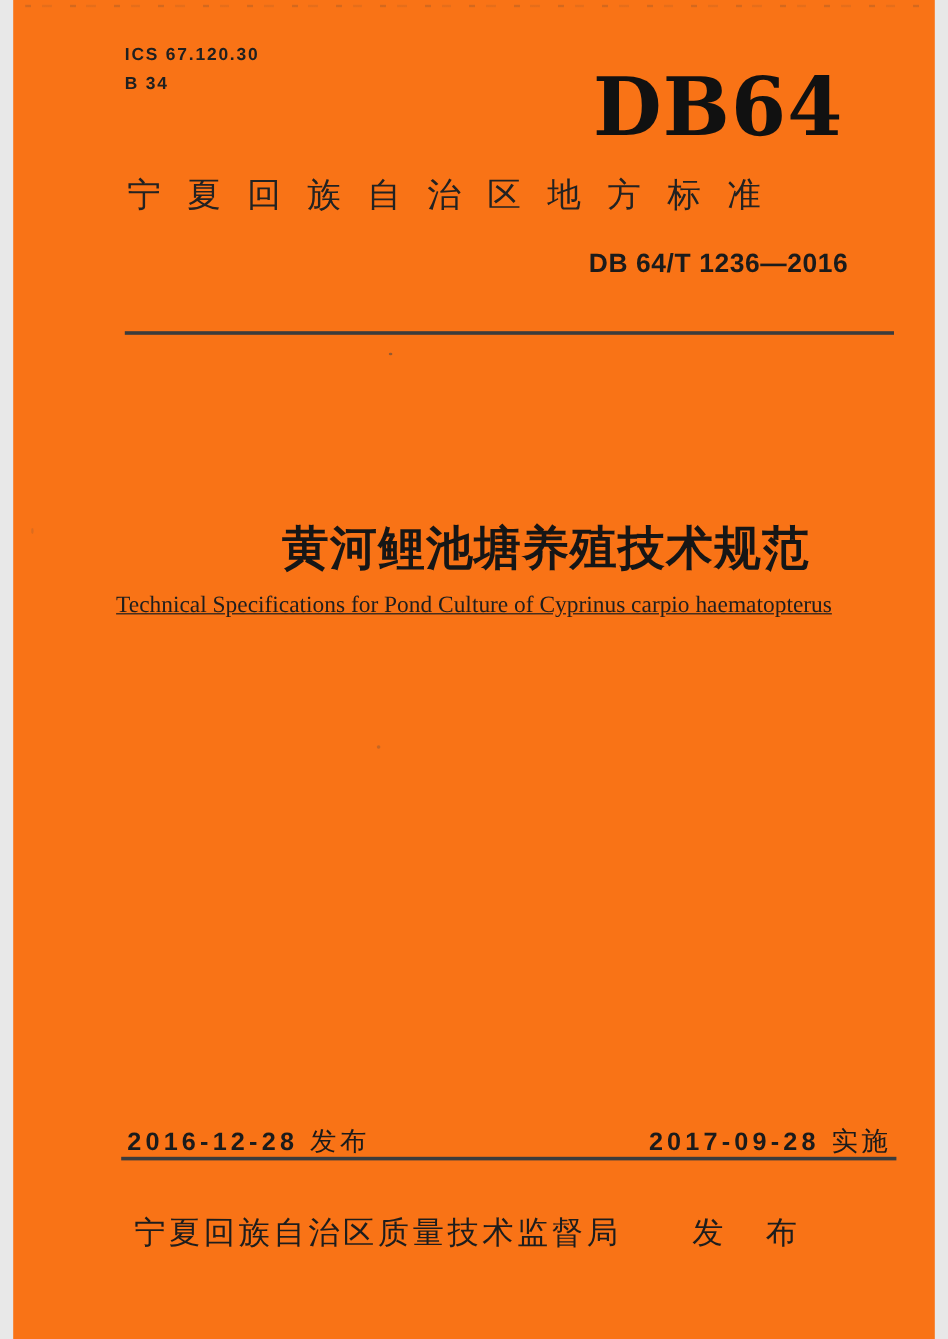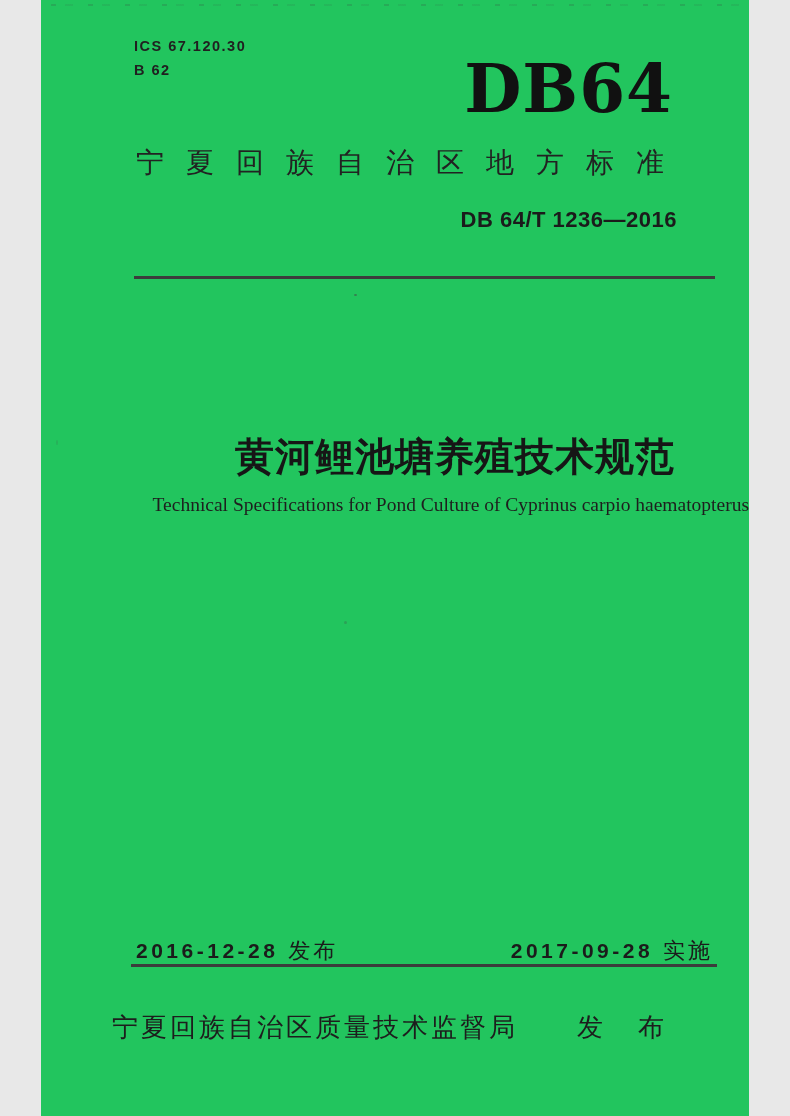--- a/index.html
+++ b/index.html
@@ -3,24 +3,24 @@
 <meta charset="utf-8">
 <style>
   html, body {
     margin: 0;
     padding: 0;
     background: #e8e8e8;
     font-family: "Liberation Sans", sans-serif;
   }
   .page {
     position: relative;
-    width: 708px;
+    width: 768px;
     height: 1116px;
     margin: 0 auto;
-    background: #22c55e;
+    background: #f97316;
     color: #1c1c1c;
     overflow: hidden;
   }
   
   .top-noise {
     position: absolute;
     top: 4px; left: 10px; right: 10px;
     height: 2px;
     background: repeating-linear-gradient(90deg,
       rgba(60,60,60,0.35) 0 5px,
@@ -86,24 +86,25 @@
     font-size: 39px;
     font-weight: bold;
     letter-spacing: 1px;
     color: #161616;
     padding-left: 44px;
   }
   .subtitle {
     position: absolute;
     top: 494px; left: 0;
     width: 100%;
-    text-align: right;
+    text-align: center;
     font-family: "Liberation Serif", "DejaVu Serif", serif;
     font-size: 19.5px;
     color: #1e1e1e;
+    text-decoration: underline;
   }
   .dates {
     position: absolute;
     left: 95px; right: 36px; top: 936px;
     display: flex;
     justify-content: space-between;
     align-items: center;
     font-size: 21px;
     font-weight: 600;
     color: #1b1b1b;
@@ -142,21 +143,21 @@
 </style>
 </head>
 <body>
 
 <div class="page">
 
   <div class="top-noise"></div>
 
   <div class="ics">
     <div>ICS 67.120.30</div>
-    <div>B 62</div>
+    <div>B 34</div>
   </div>
 
   <div class="logo">DB64</div>
 
   <div class="banner">宁夏回族自治区地方标准</div>
 
   <div class="stdno">DB 64/T 1236—2016</div>
 
   <div class="rule rule-top"></div>
 

